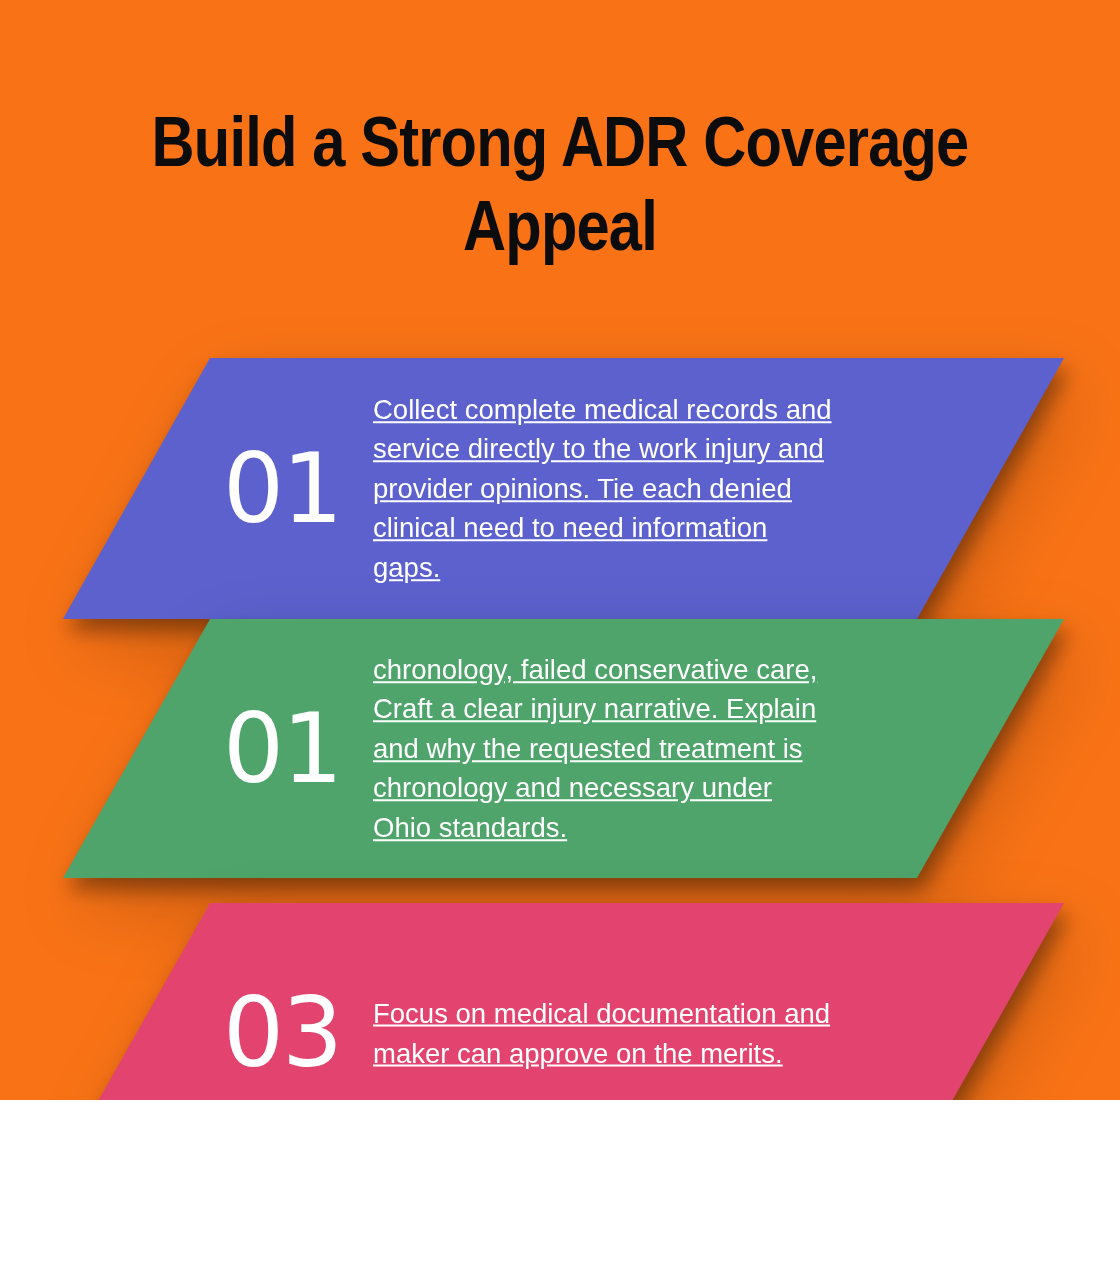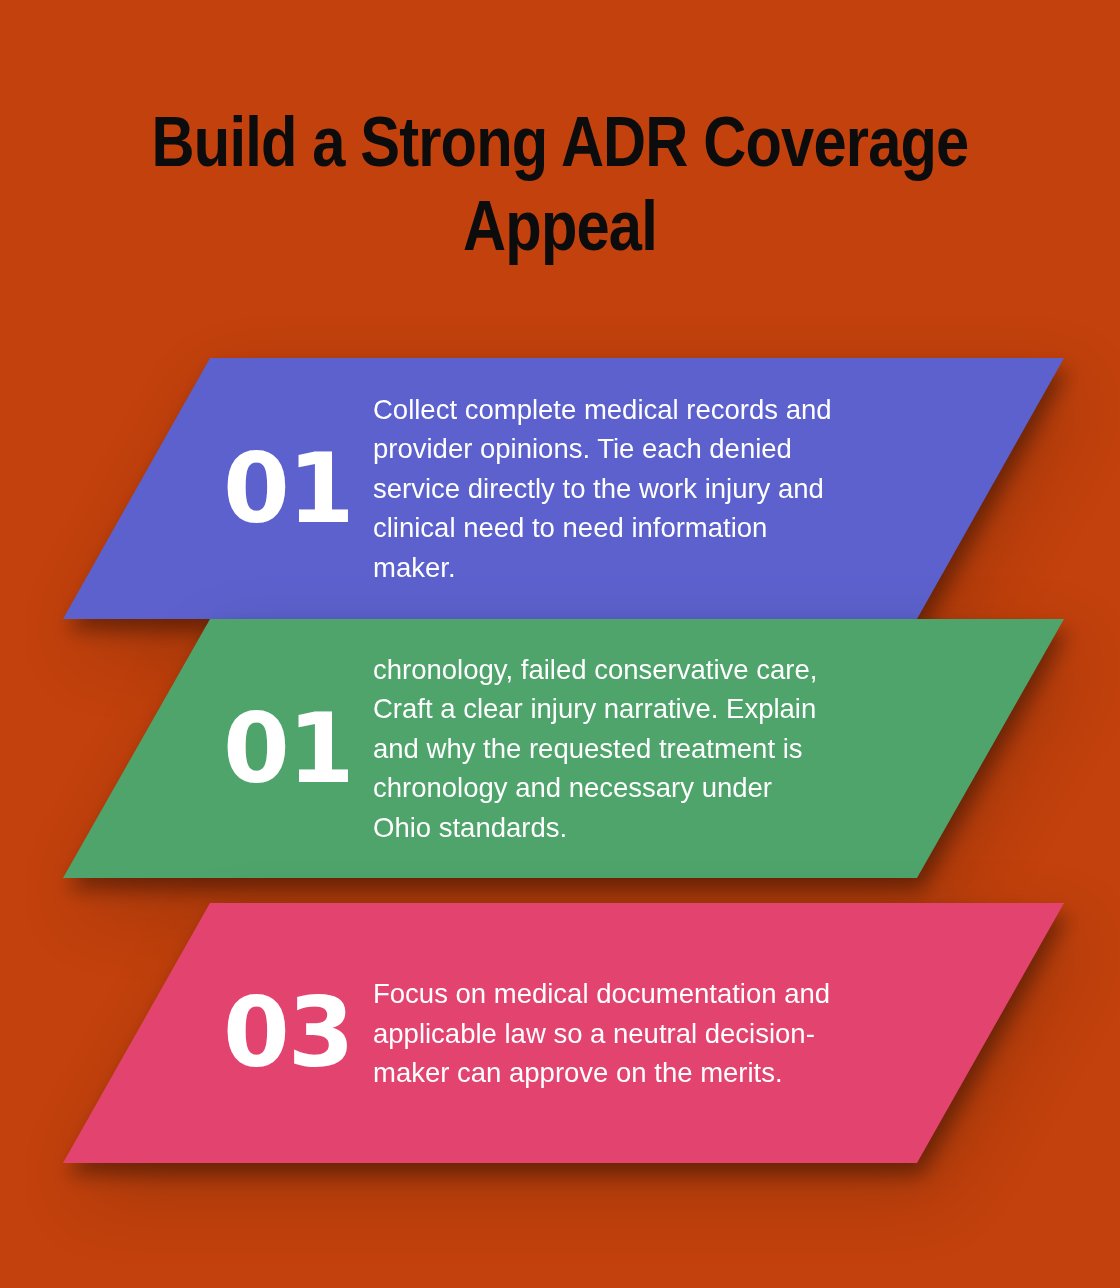--- a/index.html
+++ b/index.html
@@ -4,22 +4,22 @@
 <style>
   * { margin: 0; padding: 0; box-sizing: border-box; }
   html, body { width: 1120px; height: 1288px; }
   body {
     font-family: "Liberation Sans", sans-serif;
     overflow: hidden;
   }
   .page {
     position: relative;
     width: 1120px;
-    height: 1288px;
-    background: #c2410c;
+    height: 1100px;
+    background: #f97316;
     overflow: hidden;
   }
   .title {
     position: absolute;
     top: 100px;
     left: 0;
     width: 1120px;
     text-align: center;
     font-weight: 700;
     font-size: 71px;
@@ -43,57 +43,57 @@
     position: absolute;
     inset: 0;
     clip-path: polygon(147px 0, 100% 0, calc(100% - 147px) 100%, 0 100%);
   }
   .num {
     position: absolute;
     left: 160px;
     top: 50%;
     transform: translateY(-50%);
     font-family: "DejaVu Sans", sans-serif;
-    font-weight: 700;
+    font-weight: 400;
     font-size: 96px;
     line-height: 1;
     letter-spacing: -2px;
     color: #ffffff;
   }
   .text {
     position: absolute;
     left: 310px;
     top: 50%;
     transform: translateY(-50%);
     width: 560px;
     font-size: 27.5px;
     line-height: 39.5px;
     color: #ffffff;
   }
-  .line { white-space: nowrap; }
+  .line { white-space: nowrap; text-decoration: underline; }
 </style>
 </head>
 <body>
 
 <div class="page">
 
   <h1 class="title">
     <div class="title-line">Build a Strong ADR Coverage</div>
     <div class="title-line">Appeal</div>
   </h1>
 
   <section class="banner b1">
     <div class="shape" style="background: rgb(92, 97, 205);">
       <div class="num">01</div>
       <div class="text">
         <div class="line">Collect complete medical records and</div>
+        <div class="line">service directly to the work injury and</div>
         <div class="line">provider opinions. Tie each denied</div>
-        <div class="line">service directly to the work injury and</div>
         <div class="line">clinical need to need information</div>
-        <div class="line">maker.</div>
+        <div class="line">gaps.</div>
       </div>
     </div>
   </section>
 
   <section class="banner b2">
     <div class="shape" style="background: rgb(78, 164, 107);">
       <div class="num">01</div>
       <div class="text">
         <div class="line">chronology, failed conservative care,</div>
         <div class="line">Craft a clear injury narrative. Explain</div>
@@ -102,19 +102,18 @@
         <div class="line">Ohio standards.</div>
       </div>
     </div>
   </section>
 
   <section class="banner b3">
     <div class="shape" style="background: rgb(227, 68, 111);">
       <div class="num">03</div>
       <div class="text">
         <div class="line">Focus on medical documentation and</div>
-        <div class="line">applicable law so a neutral decision-</div>
         <div class="line">maker can approve on the merits.</div>
       </div>
     </div>
   </section>
 
 </div>
 
 </body></html>

